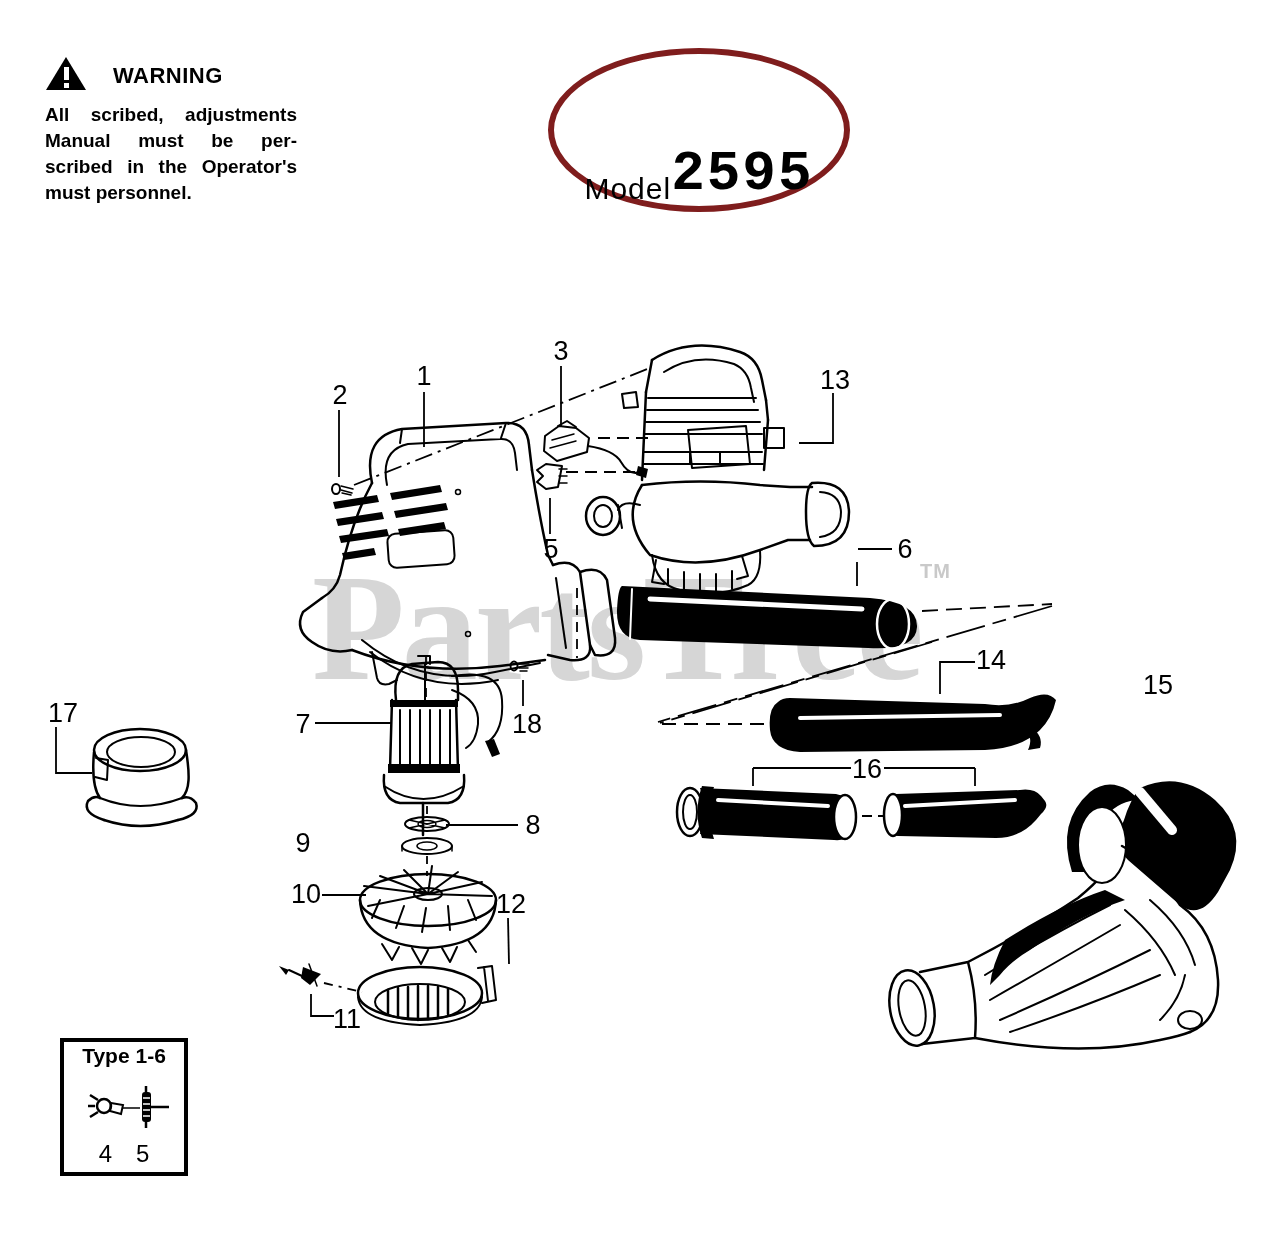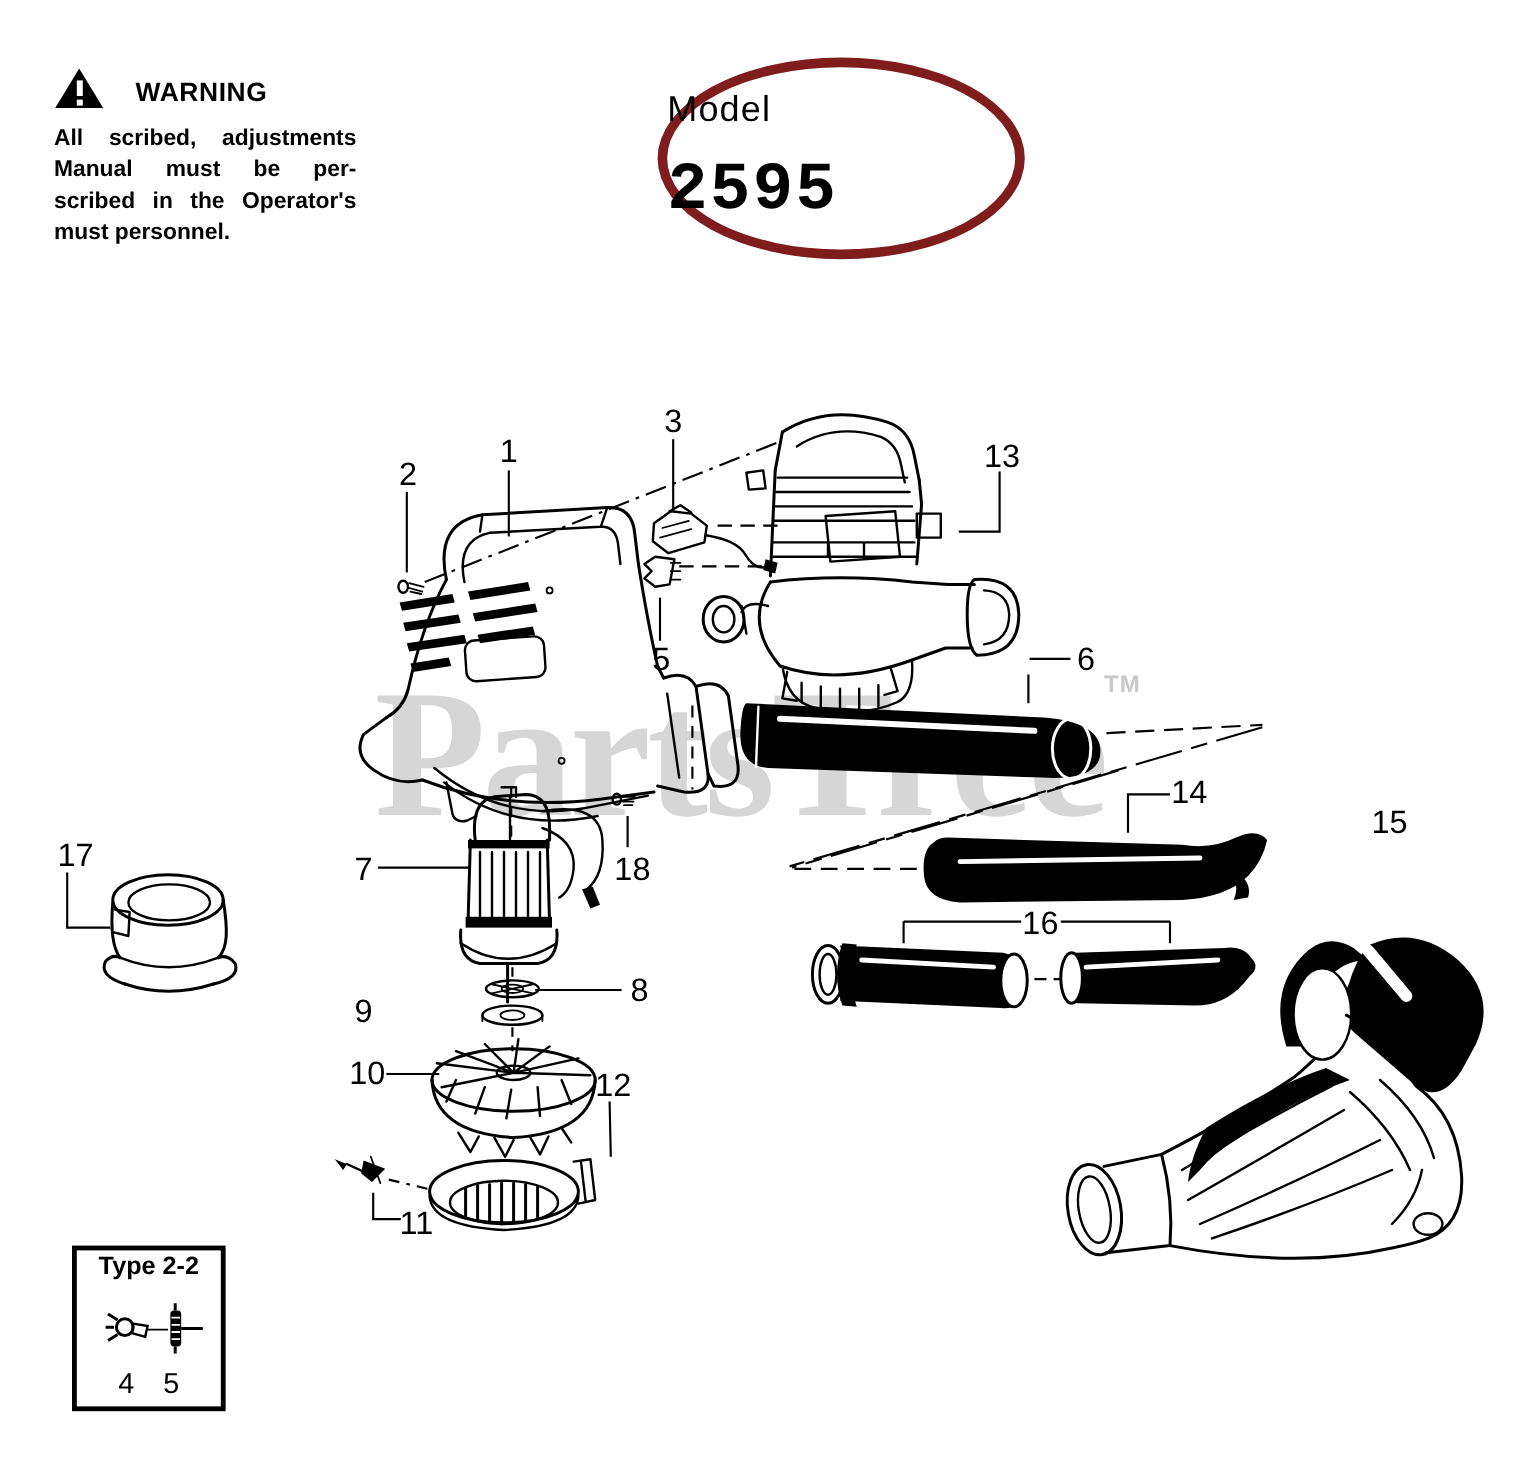--- a/index.html
+++ b/index.html
@@ -16,22 +16,22 @@
   
   .warning{position:absolute;left:45px;top:56px;width:252px;z-index:3;}
   .warn-head{display:flex;align-items:center;gap:26px;margin-bottom:6px;}
   .warn-title{font-weight:bold;font-size:22px;letter-spacing:.5px;}
   .warn-line{font-weight:bold;font-size:19px;line-height:26px;
     text-align:justify;text-align-last:justify;}
   .warn-line.last{text-align-last:left;}
 
   
   .model-badge{position:absolute;left:548px;top:48px;width:290px;height:152px;
-    border:8px solid #7f1d1d;border-radius:50%;z-index:3;
-    display:flex;flex-direction:column;align-items:flex-start;justify-content:center;}
+    border:6px solid #7f1d1d;border-radius:50%;z-index:3;
+    display:flex;align-items:flex-end;justify-content:center;}
   .model-label{font-size:30px;letter-spacing:1px;}
   .model-number{font-size:56px;font-weight:bold;letter-spacing:2px;margin-top:17px;font-family:Liberation Mono, monospace;}
 
   
   .inset{position:absolute;left:60px;top:1038px;width:128px;height:138px;
     border:4px solid #000;z-index:3;box-sizing:border-box;}
   .inset-title{font-weight:bold;font-size:21px;text-align:center;margin-top:2px;}
   .inset-nums{position:absolute;bottom:4px;left:0;width:100%;
     display:flex;justify-content:center;gap:24px;font-size:24px;}
   .inset svg{position:absolute;left:0;top:28px;}
@@ -312,21 +312,21 @@
     <text class="callout" x="835" y="389">13</text>
     <text class="callout" x="991" y="669">14</text>
     <text class="callout" x="1158" y="694">15</text>
     <text class="callout" x="867" y="778">16</text>
     <text class="callout" x="63" y="722">17</text>
     <text class="callout" x="527" y="733">18</text>
   </g>
 </svg>
 
 <div class="inset">
-  <div class="inset-title">Type 2-2</div>
+  <div class="inset-title">Type 1-6</div>
   <svg width="120" height="80" viewBox="0 0 120 80">
     <g>
       <circle cx="40" cy="36" r="7" fill="none" stroke="#000" stroke-width="2.5"></circle>
       <path d="M34,30 l-8,-5 M34,42 l-8,5 M31,36 h-7" stroke="#000" stroke-width="2.5" fill="none"></path>
       <path d="M47,33 l12,2 l-2,9 l-11,-3 z" fill="none" stroke="#000" stroke-width="2"></path>
     </g>
     <path d="M58,38 H76" stroke="#000" stroke-width="1.5"></path>
     <g>
       <rect x="78" y="22" width="9" height="30" rx="3" fill="#000"></rect>
       <path d="M79,28 h7 M79,34 h7 M79,40 h7 M79,46 h7" stroke="#fff" stroke-width="1.5"></path>

